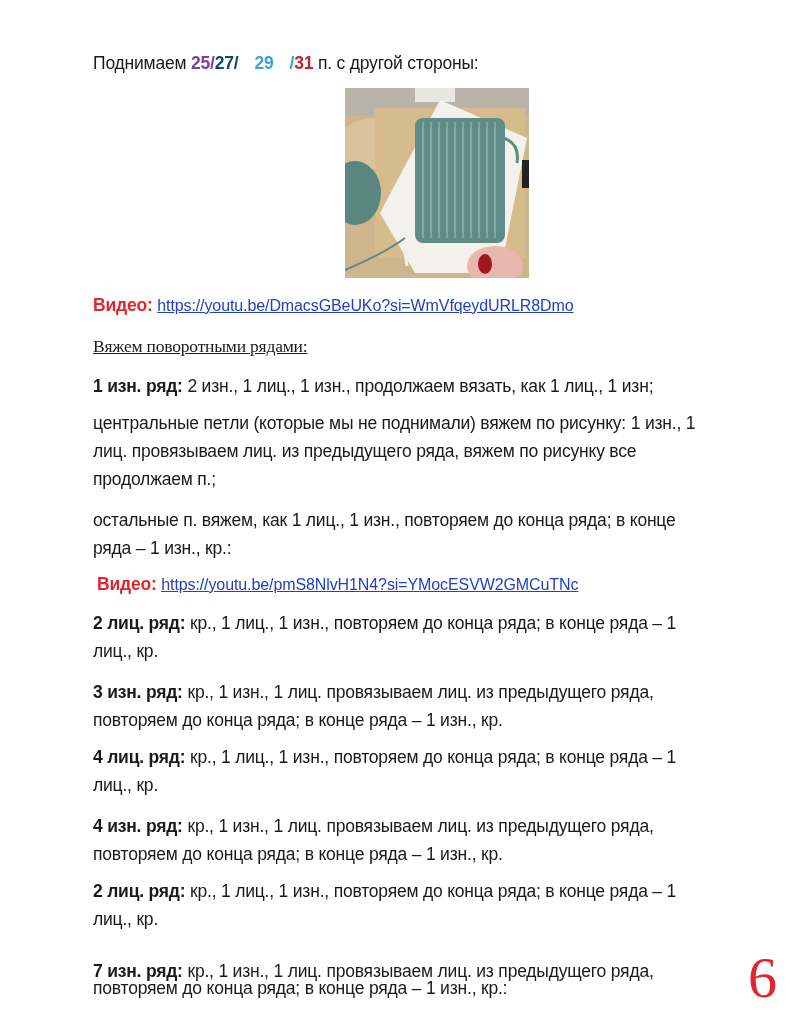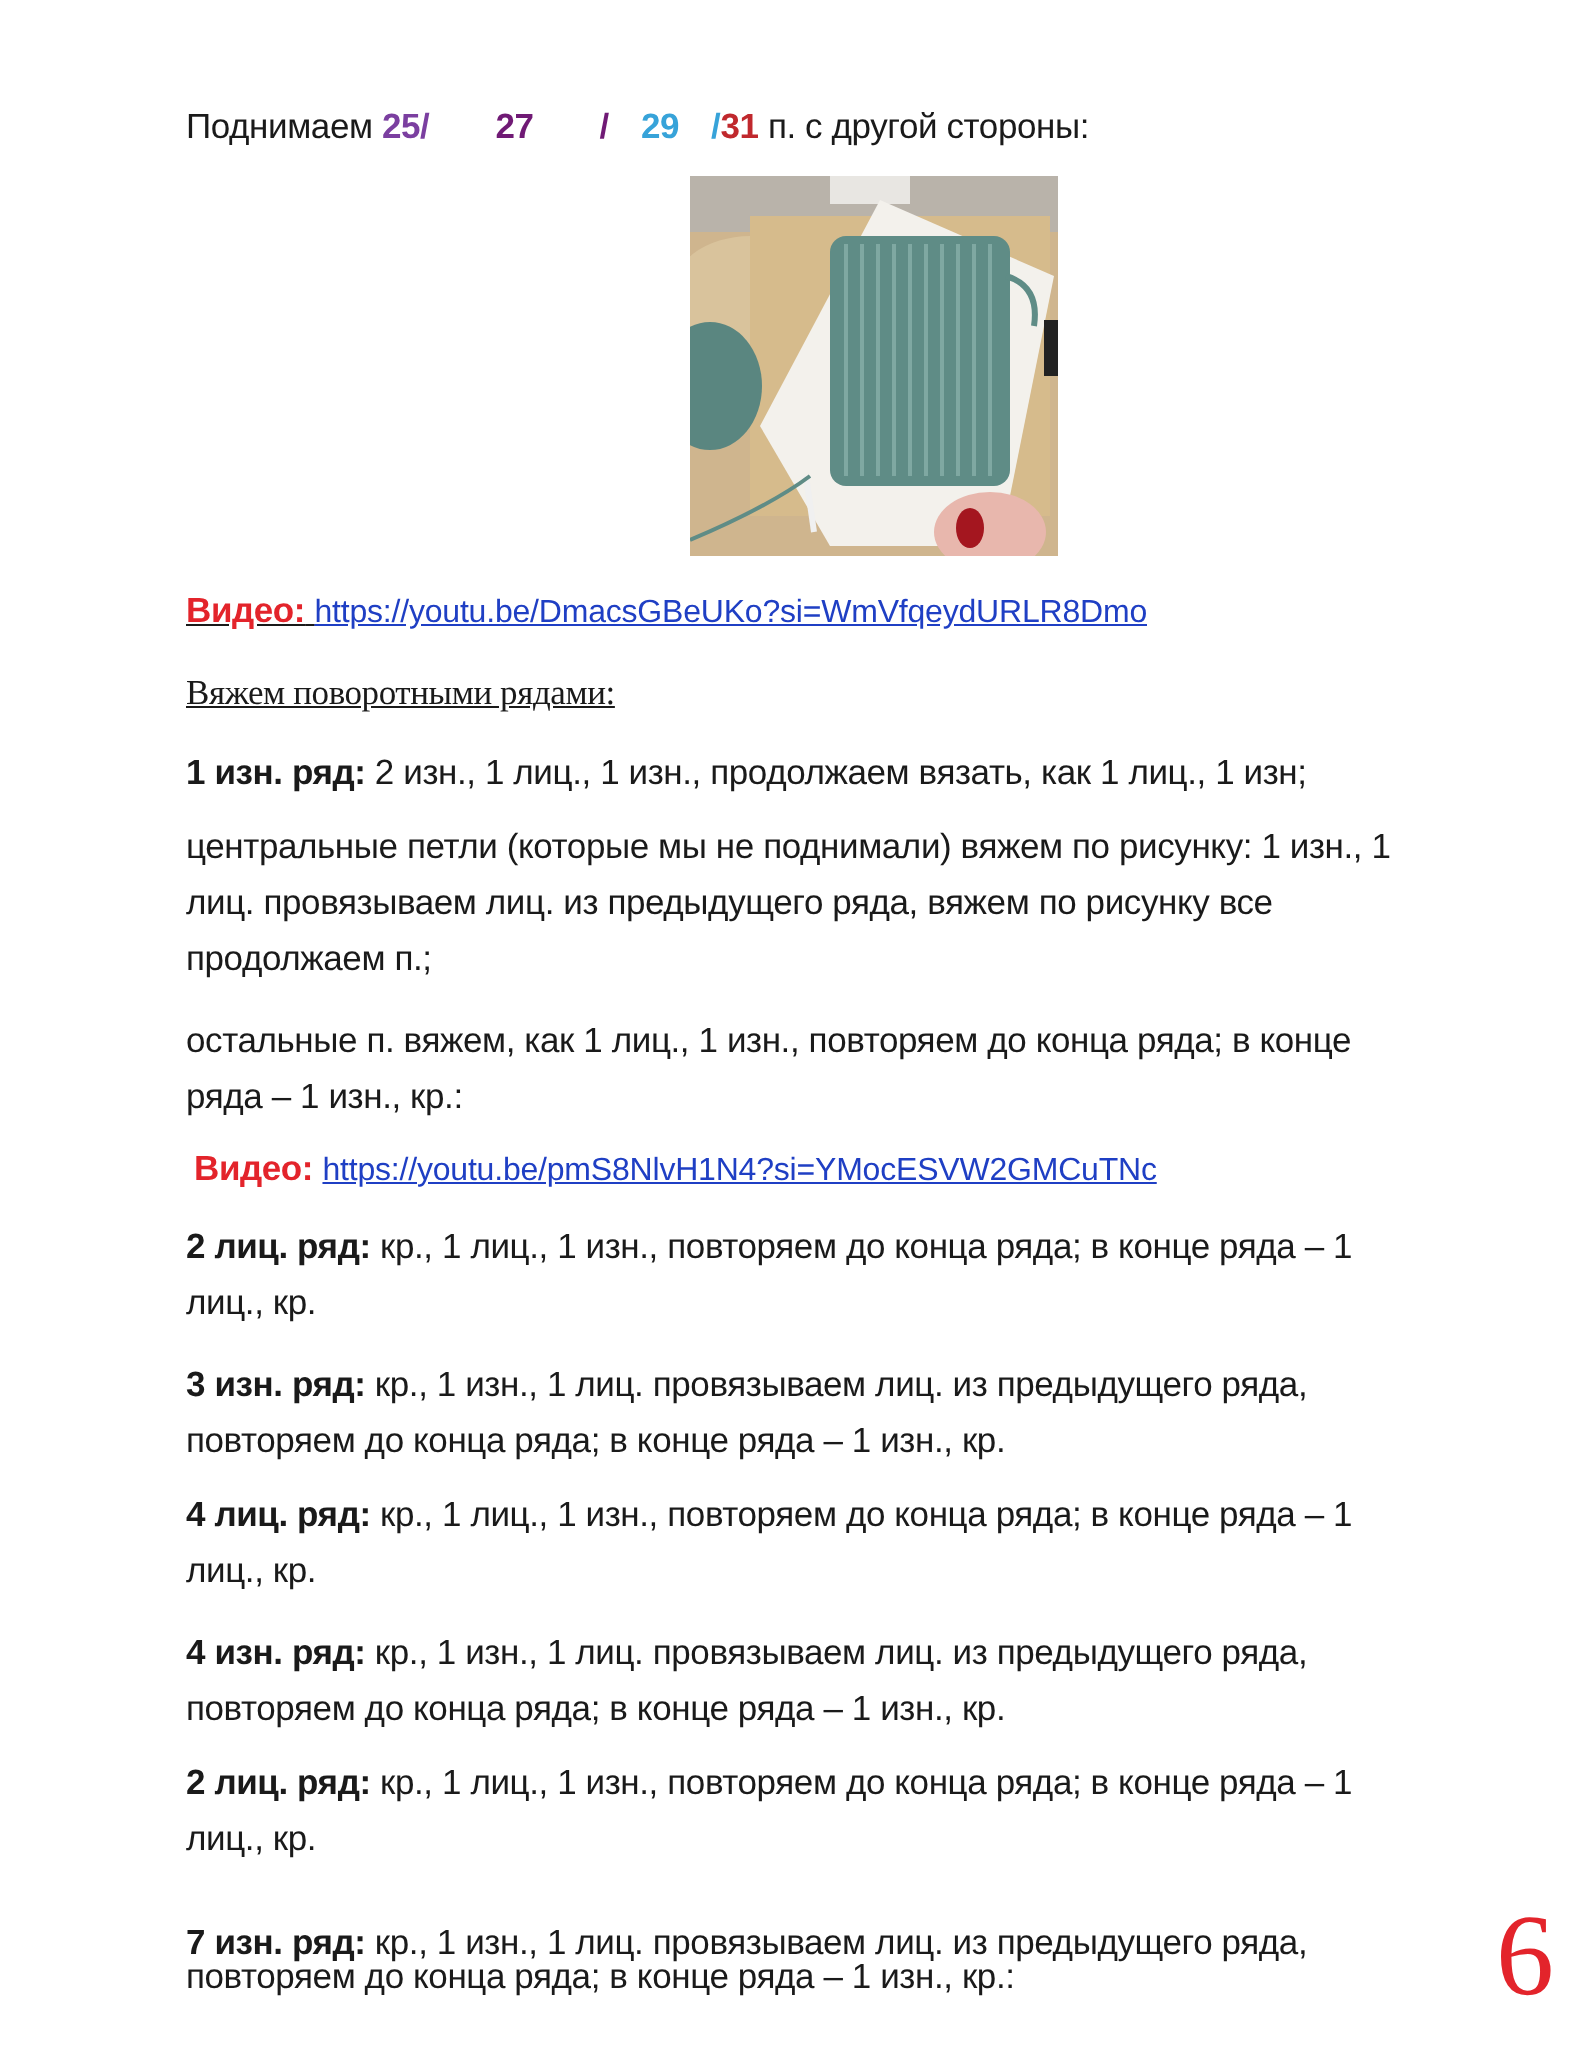--- a/index.html
+++ b/index.html
@@ -33,21 +33,21 @@
     .u { text-decoration: underline; }
     .video-label { color: #e3242b; font-weight: bold; }
     .link {
       color: #1f3fc4;
       text-decoration: underline;
       font-size: 16px;
       letter-spacing: -0.1px;
       cursor: pointer;
     }
     .n1 { color: #7b3fa0; font-weight: bold; }
-    .n2 { color: #701a75; font-weight: bold; margin-left: 33px; }
+    .n2 { color: #0c4a6e; font-weight: bold; }
     .n3 { color: #37a3d9; font-weight: bold; padding-left: 16px; }
     .n4 { color: #c0282d; font-weight: bold; margin-top: 16px; }
     .photo {
       position: absolute;
       left: 345px;
       top: 88px;
       width: 184px;
       height: 190px;
       overflow: hidden;
       background: #d8bf98;
@@ -98,21 +98,21 @@
     <line x1="58" y1="150" x2="62" y2="178" stroke="#f0f0f0" stroke-width="3"></line>
     <path d="M0 182 Q40 165 60 150" stroke="#5f8c86" stroke-width="2" fill="none"></path>
     <ellipse cx="150" cy="178" rx="28" ry="20" fill="#e8b7ad"></ellipse>
     <ellipse cx="140" cy="176" rx="7" ry="10" fill="#a4161f"></ellipse>
     <rect x="177" y="72" width="7" height="28" fill="#222"></rect>
   </svg>
 </div>
 
 <div class="page">
 
-  <div class="p" style="top:289px;text-decoration:underline;">
+  <div class="p" style="top:289px;">
     <span class="video-label">Видео:</span>
     <a class="link">https://youtu.be/DmacsGBeUKo?si=WmVfqeydURLR8Dmo</a>
   </div>
 
   <div class="p u" style="top:330px;font-family:Liberation Serif, serif;">Вяжем поворотными рядами:</div>
 
   <div class="p" style="top:370px;">
     <span class="b">1 изн. ряд:</span><span> 2 изн., 1 лиц., 1 изн., продолжаем вязать, как 1 лиц., 1 изн;</span>
   </div>
 

